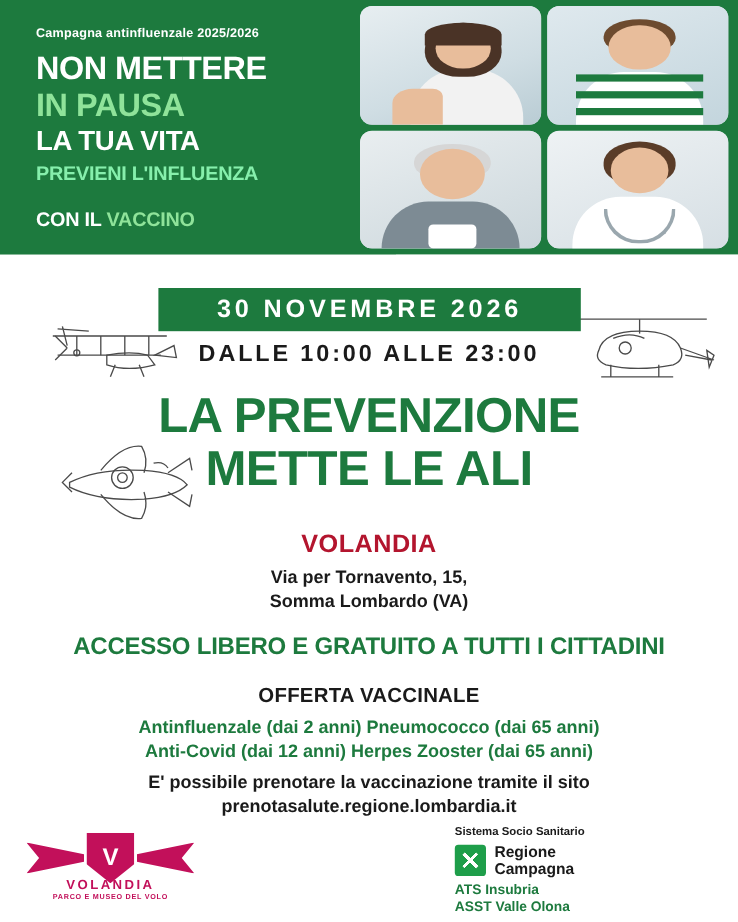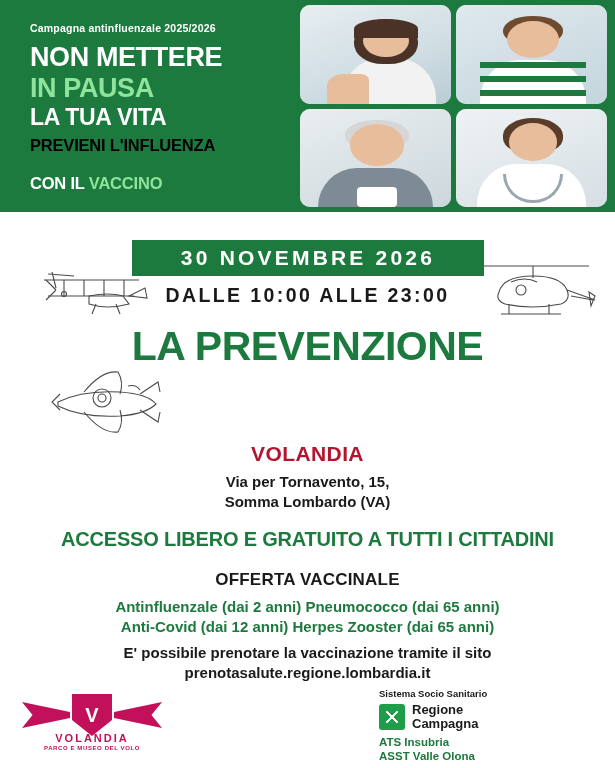--- a/index.html
+++ b/index.html
@@ -63,21 +63,21 @@
     letter-spacing: -0.3px;
     line-height: 1.06;
     color: #ffffff;
     margin-top: 3px;
   }
   .headline4 {
     font-size: 16.5px;
     font-weight: bold;
     letter-spacing: -0.2px;
     line-height: 1.1;
-    color: #000000;
+    color: #86efac;
     margin-top: 6px;
   }
   .headline5 {
     font-size: 16.5px;
     font-weight: bold;
     letter-spacing: -0.2px;
     line-height: 1.1;
     color: #ffffff;
     margin-top: 20px;
   }
@@ -385,20 +385,21 @@
     </g>
   </svg>
 
   <div class="date-band">
     <span>30 NOVEMBRE 2026</span>
   </div>
   <div class="time-line">DALLE 10:00 ALLE 23:00</div>
 
   <div class="main-title">
     <span class="l1">LA PREVENZIONE</span>
+    <span class="l2">METTE LE ALI</span>
   </div>
 
   <div class="venue">
     <div class="venue-name">VOLANDIA</div>
     <div class="venue-addr1">Via per Tornavento, 15,</div>
     <div class="venue-addr2">Somma Lombardo (VA)</div>
   </div>
 
   <div class="access">ACCESSO LIBERO E GRATUITO A TUTTI I CITTADINI</div>
 

